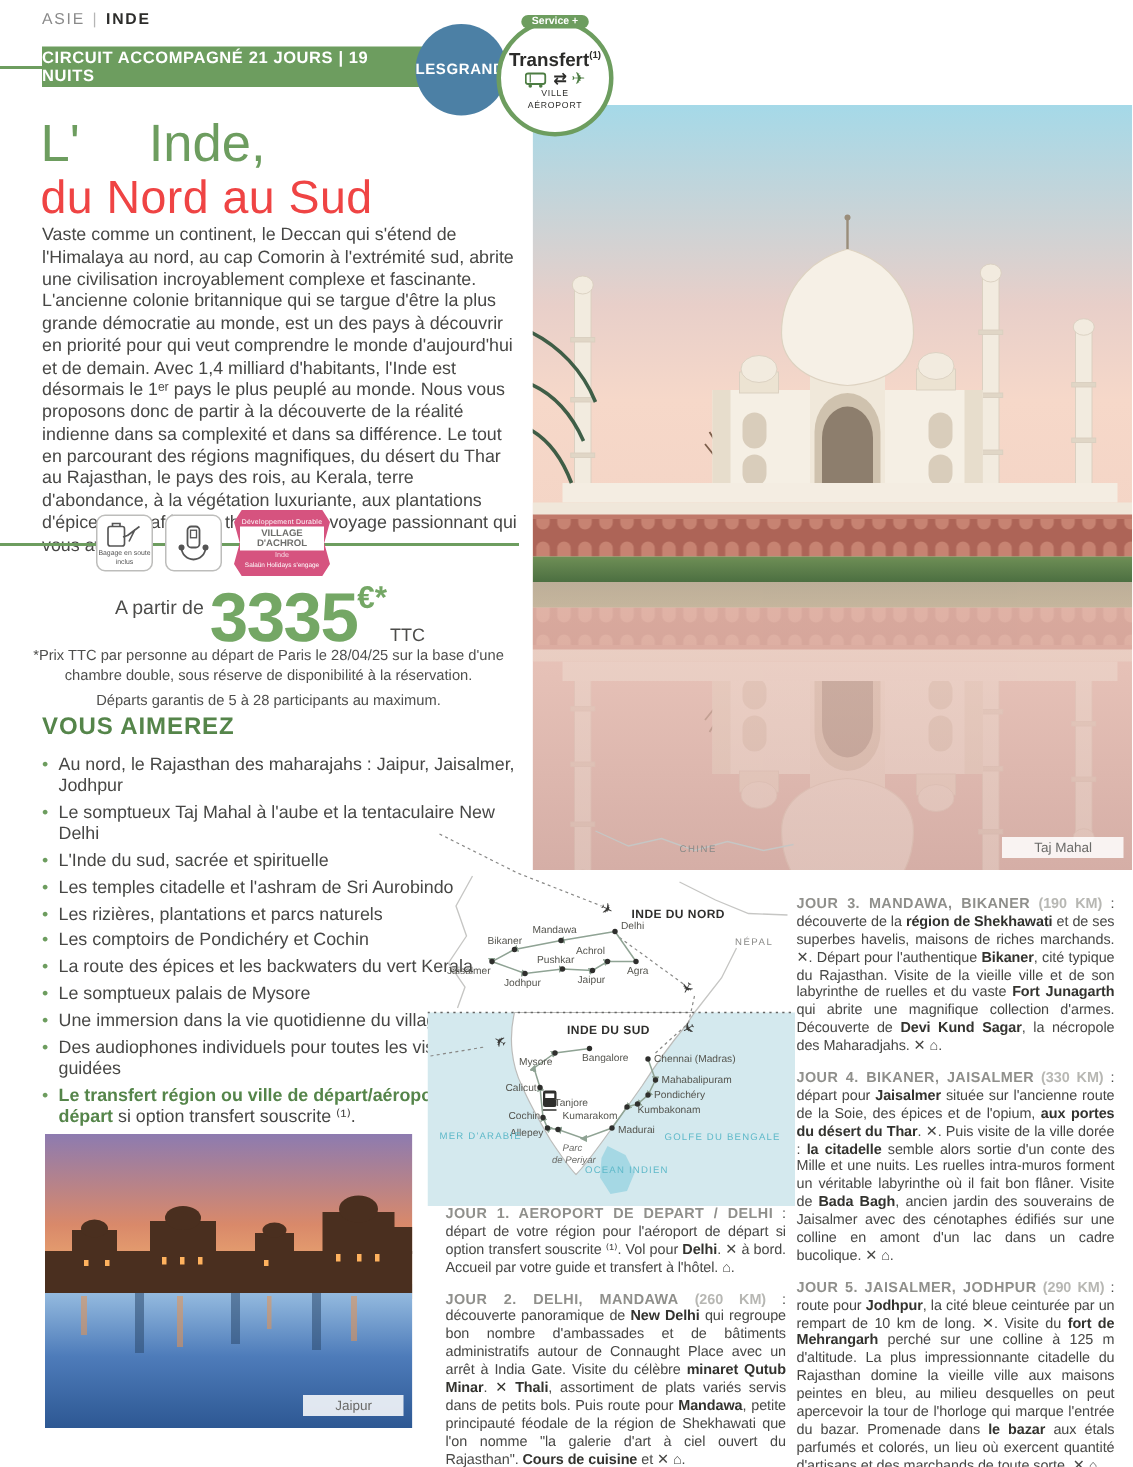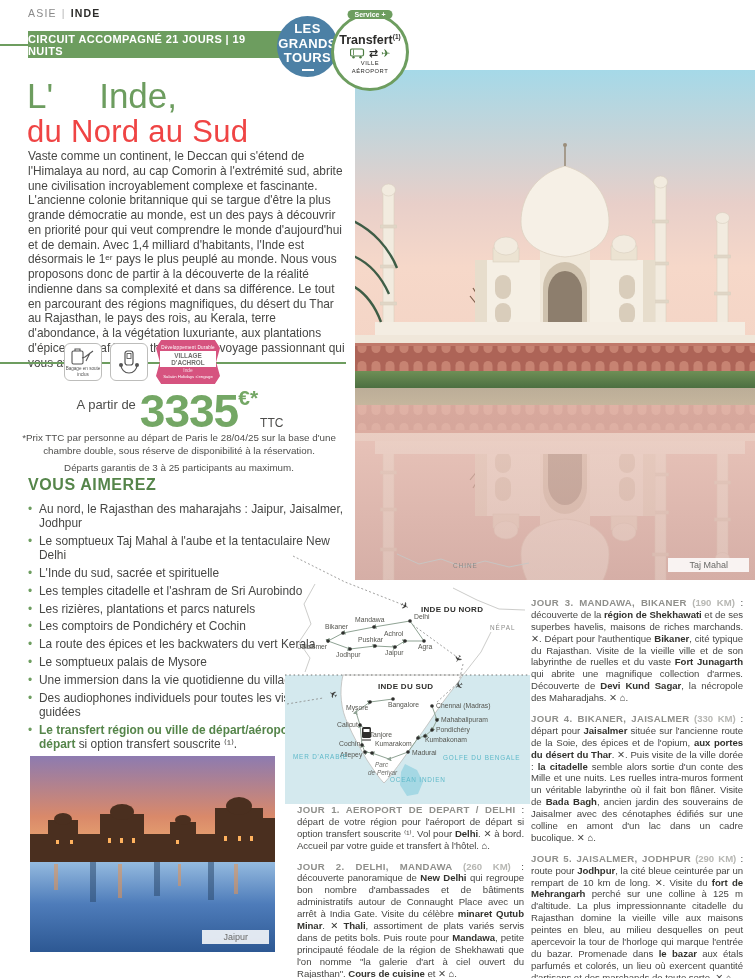--- a/index.html
+++ b/index.html
@@ -12,22 +12,22 @@
   .page{position:relative;width:755px;height:978px;background:#fff;overflow:hidden;
     font-family:"Liberation Sans","DejaVu Sans",sans-serif;color:var(--body);}
   
   .breadcrumb{position:absolute;left:28px;top:7px;font-size:10.5px;letter-spacing:1.2px;color:#8a8a8a;}
   .breadcrumb .sep{color:#b5b5b5;margin:0 5px;}
   .breadcrumb .country{color:#2c2c2a;font-weight:bold;}
   .rule-top{position:absolute;left:0;top:44px;width:346px;height:2px;background:var(--green);}
   .banner{position:absolute;left:28px;top:31px;width:256px;height:27px;background:var(--green);
     color:#fff;font-size:11px;font-weight:bold;letter-spacing:.4px;display:flex;align-items:center;justify-content:center;}
   .badge-tours{position:absolute;left:277px;top:16px;width:61px;height:61px;border-radius:50%;
-    background:var(--blue-badge);color:#fff;display:flex;flex-direction:column;align-items:center;justify-content:center;
-    font-size:13px;font-weight:bold;line-height:1.15;letter-spacing:.4px;z-index:2;}
+    background:var(--blue-badge);color:#fff;display:flex;flex-direction:row;align-items:center;
+    font-size:10px;font-weight:bold;line-height:1.15;letter-spacing:.4px;z-index:2;}
   .badge-tours .dash{width:12px;height:2px;background:#fff;margin-top:3px;}
   .badge-transfert{position:absolute;left:331px;top:13px;width:78px;height:78px;border-radius:50%;
     background:#fff;border:3px solid var(--green);z-index:3;display:flex;flex-direction:column;align-items:center;justify-content:center;}
   .badge-transfert .service{position:absolute;top:-6px;left:50%;transform:translateX(-50%);
     background:var(--green);color:#fff;font-size:7px;font-weight:bold;padding:1px 7px;border-radius:7px;white-space:nowrap;}
   .badge-transfert .t-title{font-size:12.5px;font-weight:bold;color:#2c2c2a;margin-top:4px;}
   .badge-transfert .t-title .sup{font-size:6.5px;vertical-align:super;}
   .badge-transfert .t-icons{display:flex;align-items:center;gap:3px;margin:1px 0;}
   .badge-transfert .t-icons .gl{color:#4d7d43;font-size:11px;line-height:1;}
   .badge-transfert .t-sub{font-size:5.8px;letter-spacing:.5px;color:#2c2c2a;text-align:center;line-height:1.25;}
@@ -247,21 +247,21 @@
     <span class="s2">VILLAGE D'ACHROL</span>
     <span class="s3">Inde</span>
     <span class="s4">Salaün Holidays s'engage</span>
   </div>
 
   <div class="price">
     <span class="pre">A partir de</span><span class="amount">3335</span><span class="cur">€*</span><span class="ttc">TTC</span>
   </div>
   <div class="legal">
     <div>*Prix TTC par personne au départ de Paris le 28/04/25 sur la base d'une chambre double, sous réserve de disponibilité à la réservation.</div>
-    <div class="l2">Départs garantis de 3 à 25 participants au maximum.</div>
+    <div class="l2">Départs garantis de 5 à 28 participants au maximum.</div>
   </div>
 
   <div class="aimerez">
     <h2>VOUS AIMEREZ</h2>
     <ul>
       <li><span>Au nord, le Rajasthan des maharajahs : Jaipur, Jaisalmer, Jodhpur</span></li>
       <li><span>Le somptueux Taj Mahal à l'aube et la tentaculaire New Delhi</span></li>
       <li><span>L'Inde du sud, sacrée et spirituelle</span></li>
       <li><span>Les temples citadelle et l'ashram de Sri Aurobindo</span></li>
       <li><span>Les rizières, plantations et parcs naturels</span></li>

